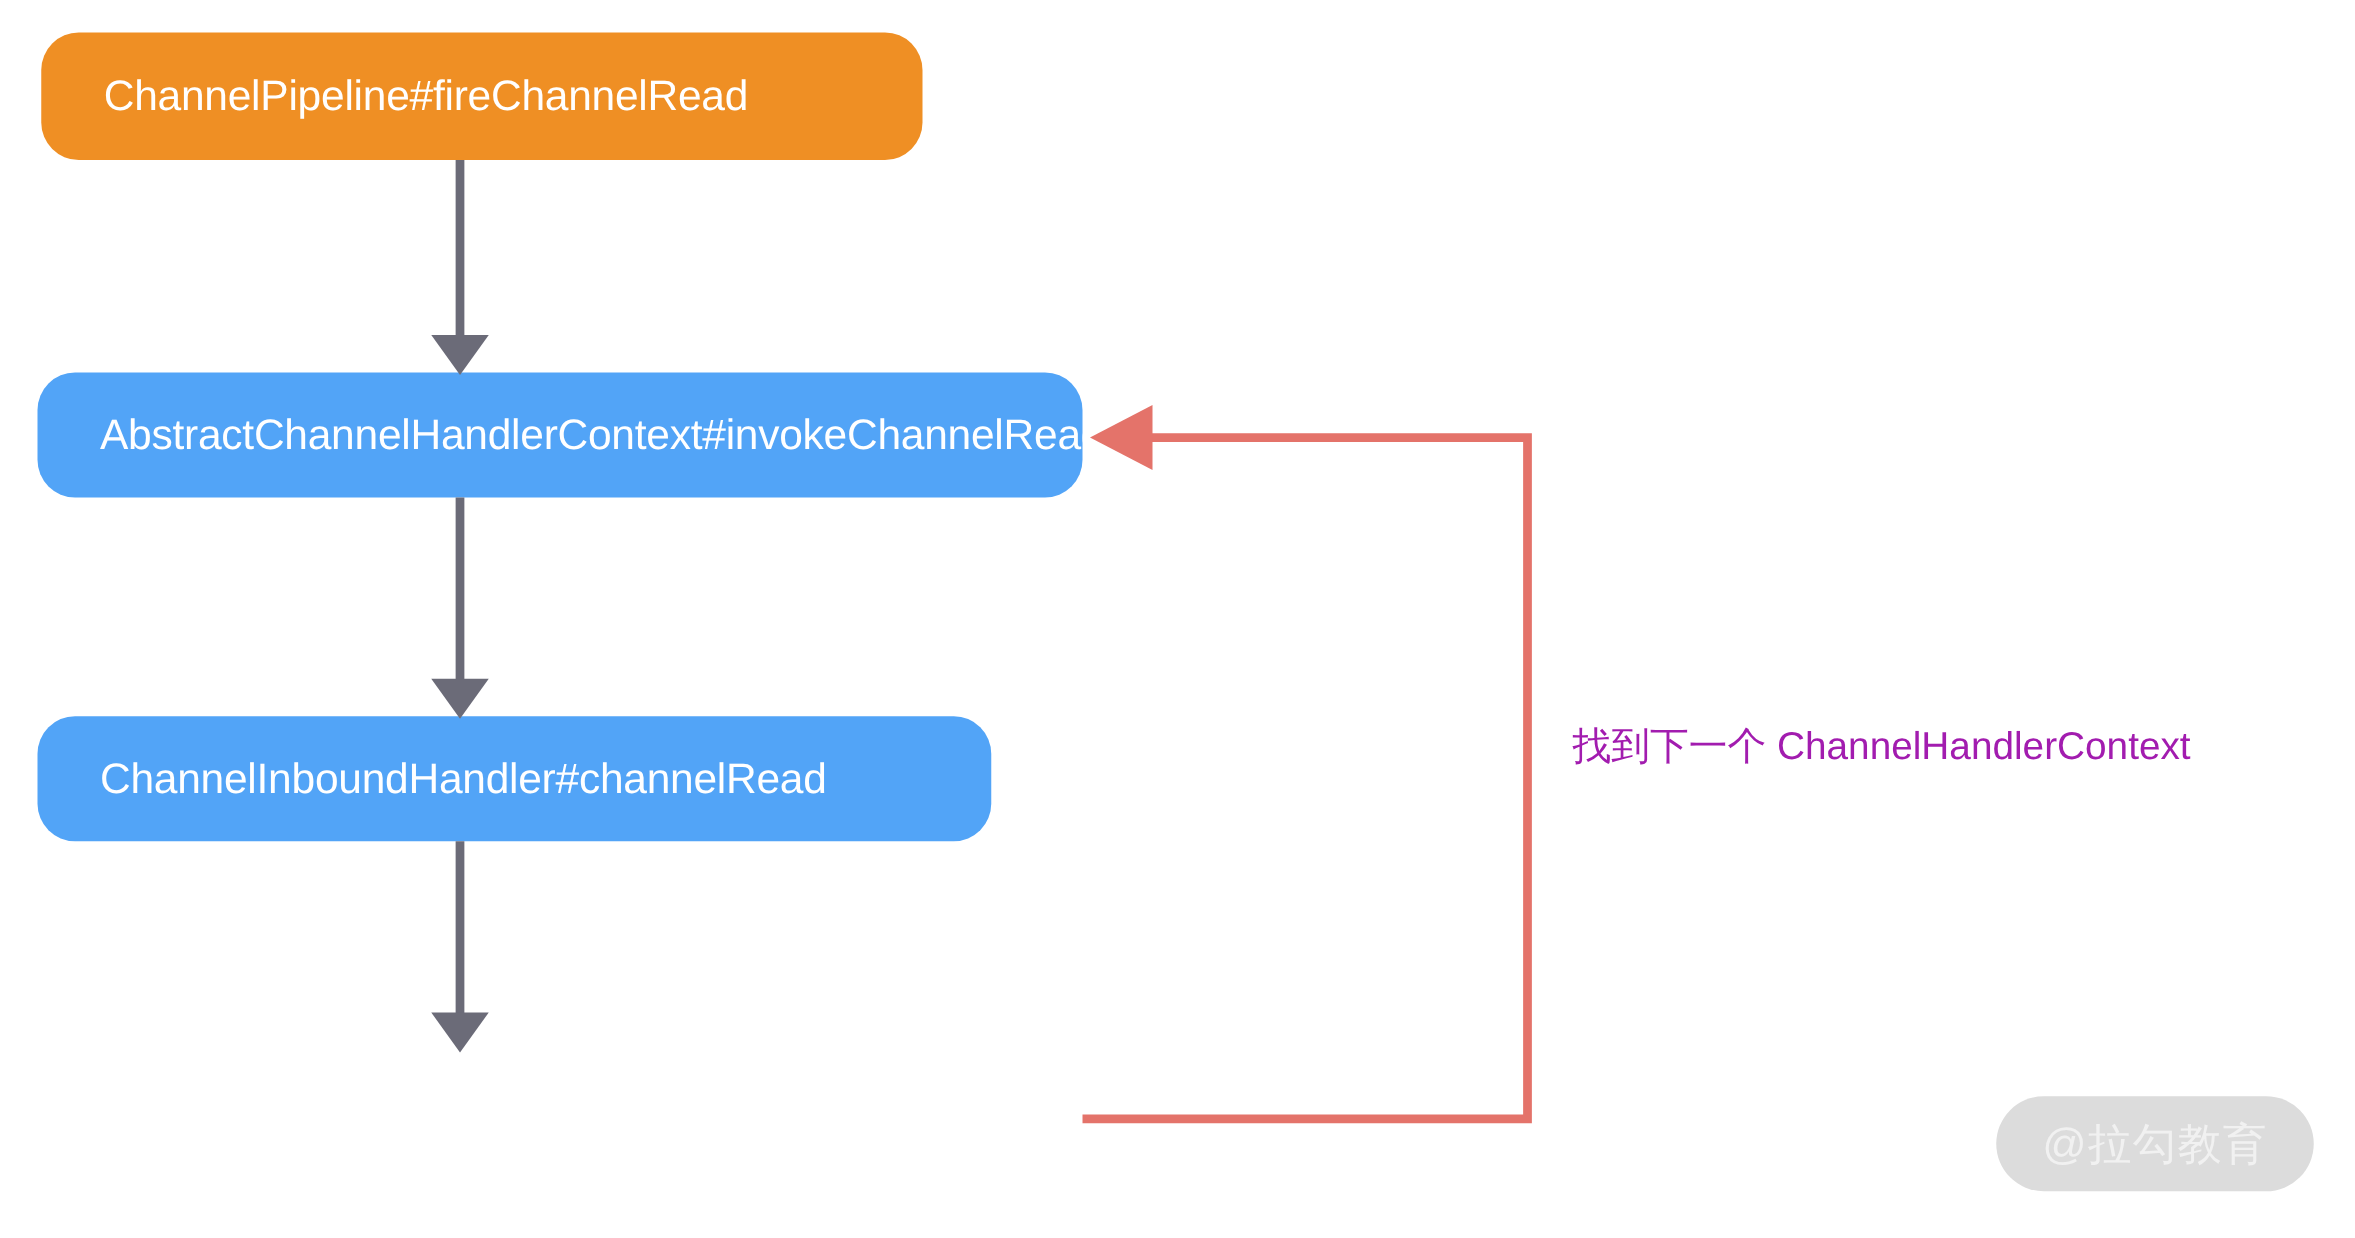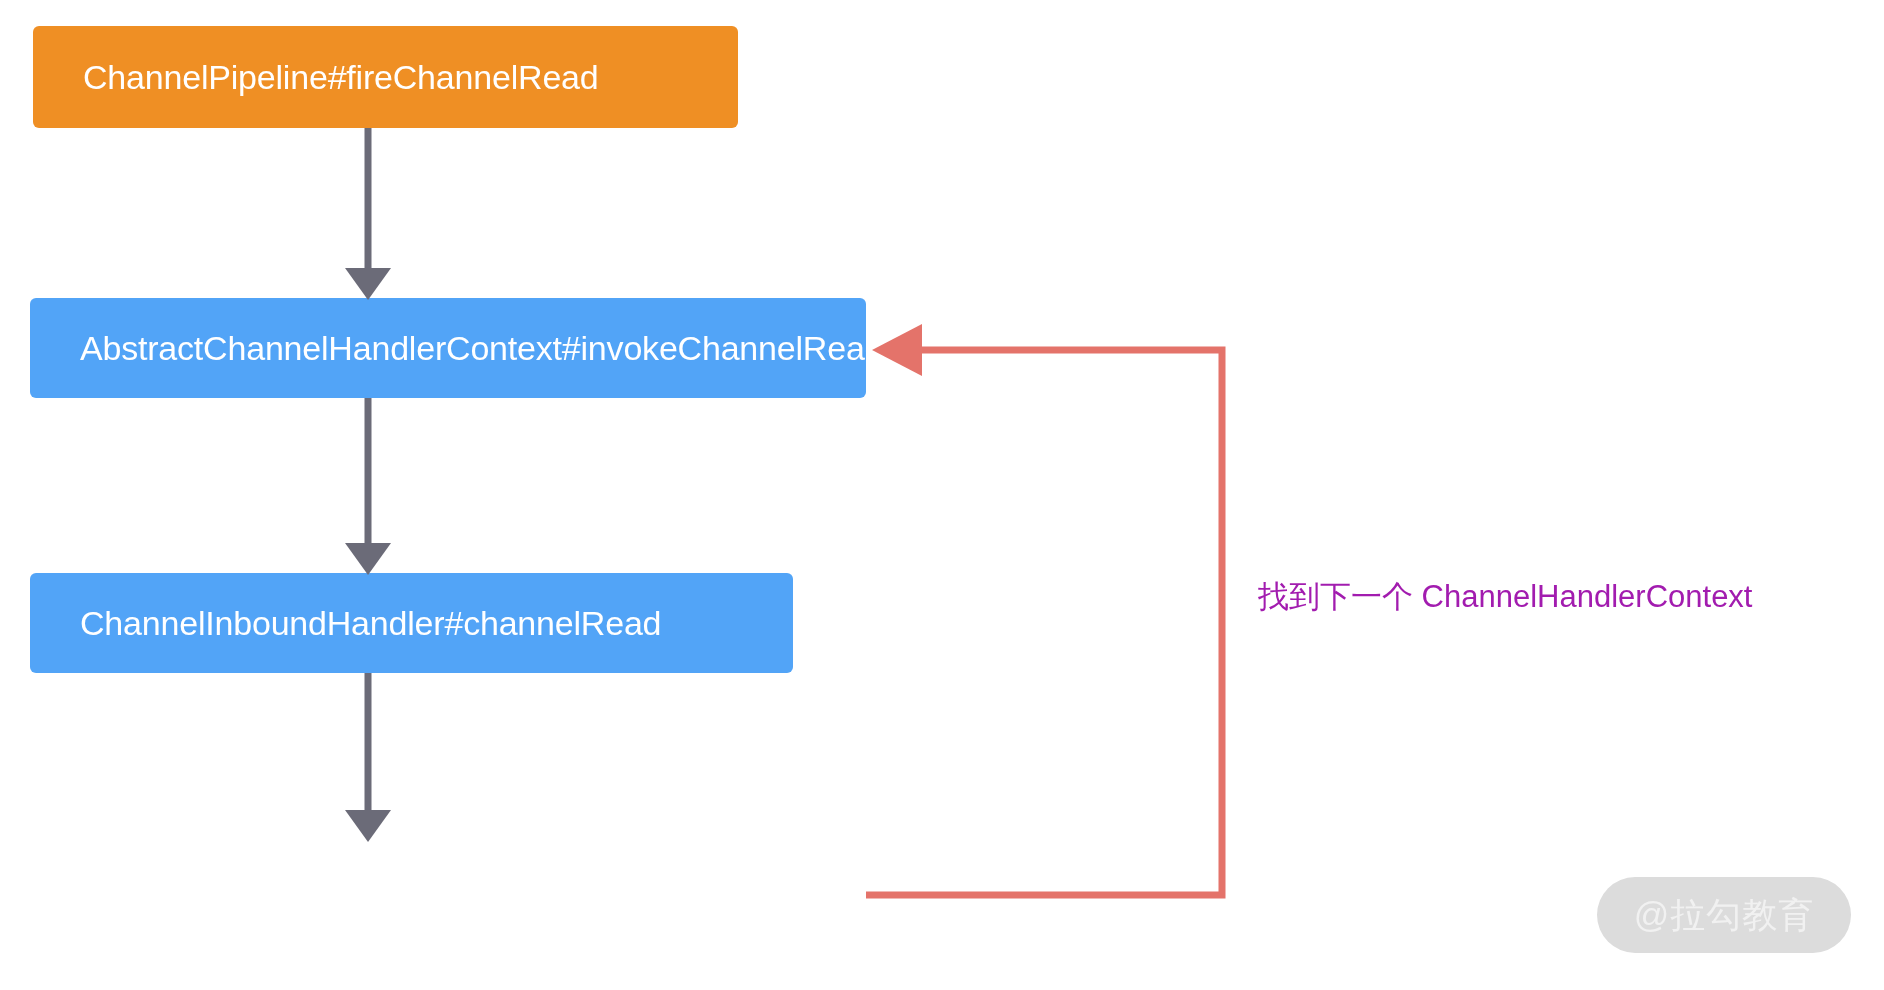--- a/index.html
+++ b/index.html
@@ -18,21 +18,21 @@
     background: #ffffff;
     overflow: hidden;
   }
   
   .node {
     position: absolute;
     box-sizing: border-box;
     display: flex;
     align-items: center;
     justify-content: flex-start;
-    border-radius: 6px;
+    border-radius: 30px;
     color: #ffffff;
     font-size: 34px;
     font-weight: 400;
     letter-spacing: -0.2px;
     white-space: nowrap;
     padding-left: 50px;
     padding-right: 50px;
     line-height: 1;
   }
   .node-orange { background: #ef8f24; }

